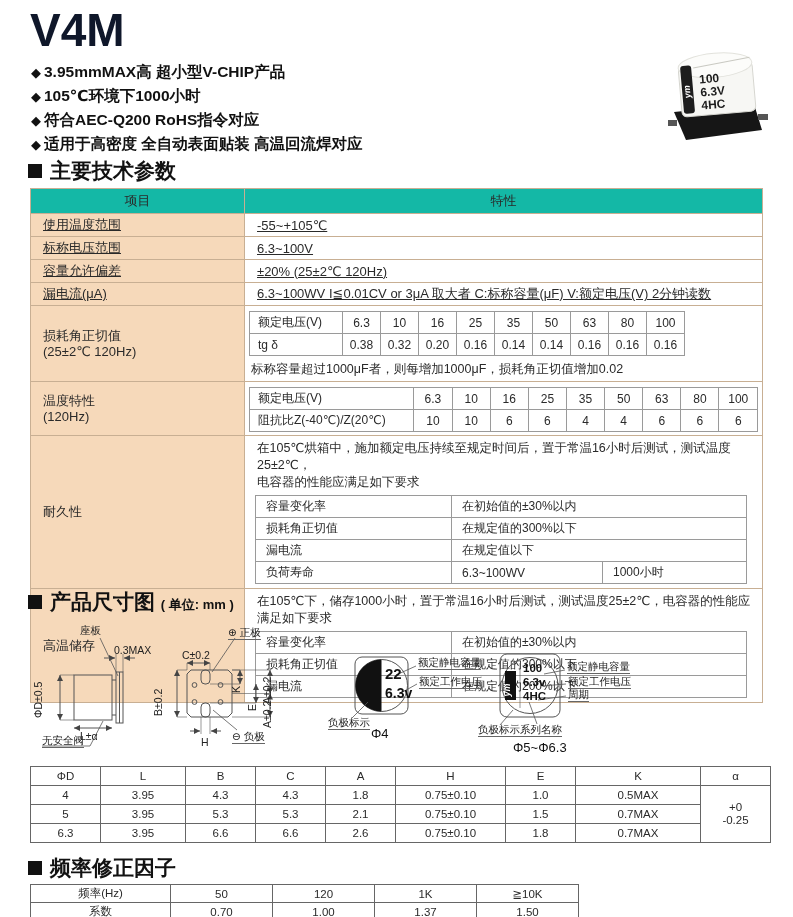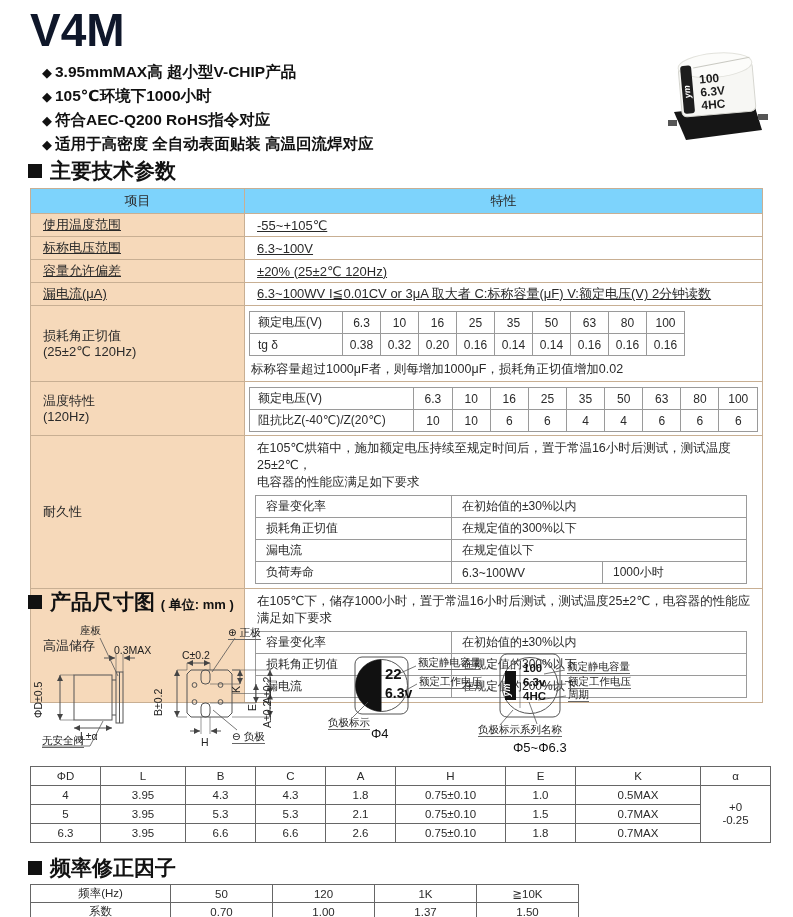--- a/index.html
+++ b/index.html
@@ -2,39 +2,39 @@
 <html><head>
 <meta charset="utf-8">
 <style>
   html,body{margin:0;padding:0;background:#fff;}
   .page{position:relative;width:793px;height:917px;background:#fff;overflow:hidden;
         font-family:"Liberation Sans","DejaVu Sans",sans-serif;color:#2a2a2a;}
 
   
   .hdr{position:absolute;left:30px;top:6px;width:620px;}
   .title{font-size:46px;font-weight:800;color:#0f172a;line-height:1.05;letter-spacing:0px;margin:0 0 6px 0;}
-  .features{list-style:none;margin:2px 0 0 12px;padding:0;}
+  .features{list-style:none;margin:2px 0 0 1px;padding:0;}
   .features li{font-size:15.5px;font-weight:600;line-height:23px;color:#111;white-space:nowrap;}
   .diamond{font-size:13px;margin-right:3px;color:#111;}
 
   
   .photo{position:absolute;left:660px;top:48px;width:116px;height:100px;}
 
   
   .sec{position:absolute;left:28px;font-size:21px;font-weight:700;color:#111;white-space:nowrap;}
   .sec .sq{display:inline-block;width:14px;height:14px;background:#111;margin-right:8px;}
   .sec .unit{font-size:13px;font-weight:700;}
 
   
   table{border-collapse:collapse;}
   .spec{position:absolute;left:30px;top:188px;width:733px;table-layout:fixed;font-size:13px;}
   .spec td{border:1px solid #c8af93;vertical-align:middle;}
   .spec .l{width:205px;background:#f6d9ba;padding:2px 4px 2px 12px;}
   .spec .r{background:#fff;padding:2px 4px 2px 12px;}
-  .spec .hrow td{background:#7dd3fc;text-align:center;height:20px;padding:2px 4px;}
+  .spec .hrow td{background:#14b8a6;text-align:center;height:20px;padding:2px 4px;}
   .spec .simple{height:20px;text-decoration:underline;}
   .twoline{line-height:16px;}
 
   .mini{border-collapse:collapse;font-size:12px;margin:4px 0 2px 0;}
   .mini td{border:1px solid #9a9a9a;background:#fff;text-align:center;padding:1px 3px;height:19px;}
   .mini td.ml{text-align:left;padding:1px 8px;}
   .note{font-size:12.5px;padding:3px 0 2px 2px;}
   .intro{font-size:12.5px;line-height:17px;padding:2px 0 0 2px;}
   .m2 td.c1{width:175px;}
   .m2{width:492px;}

